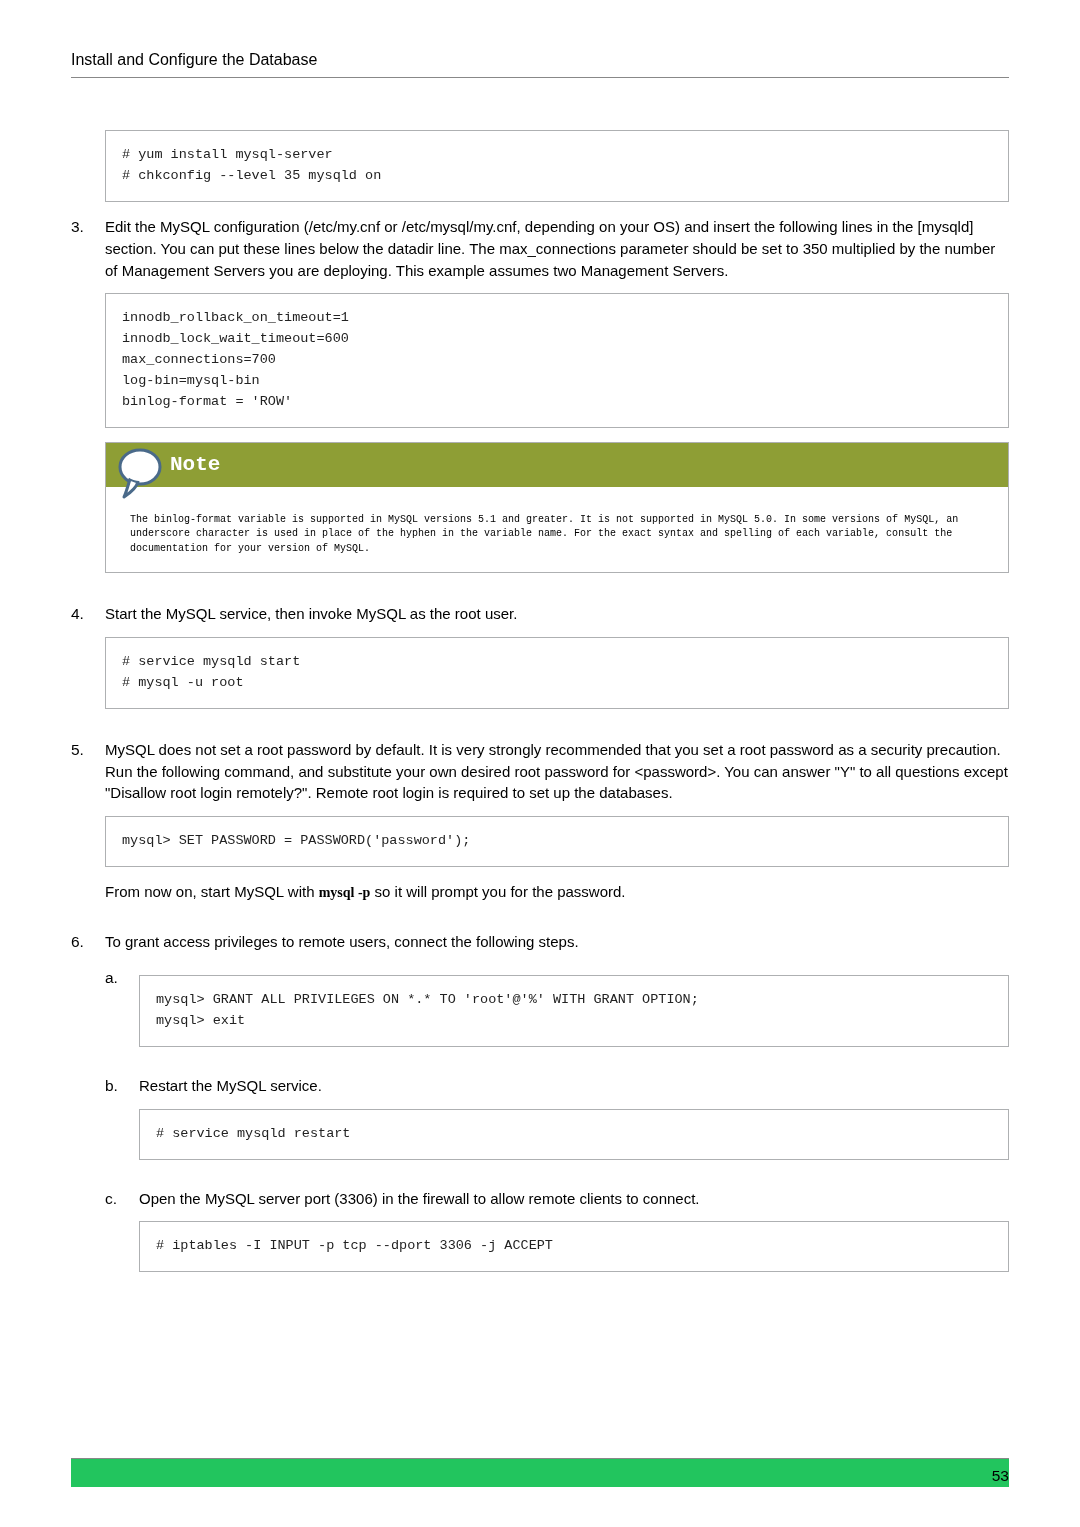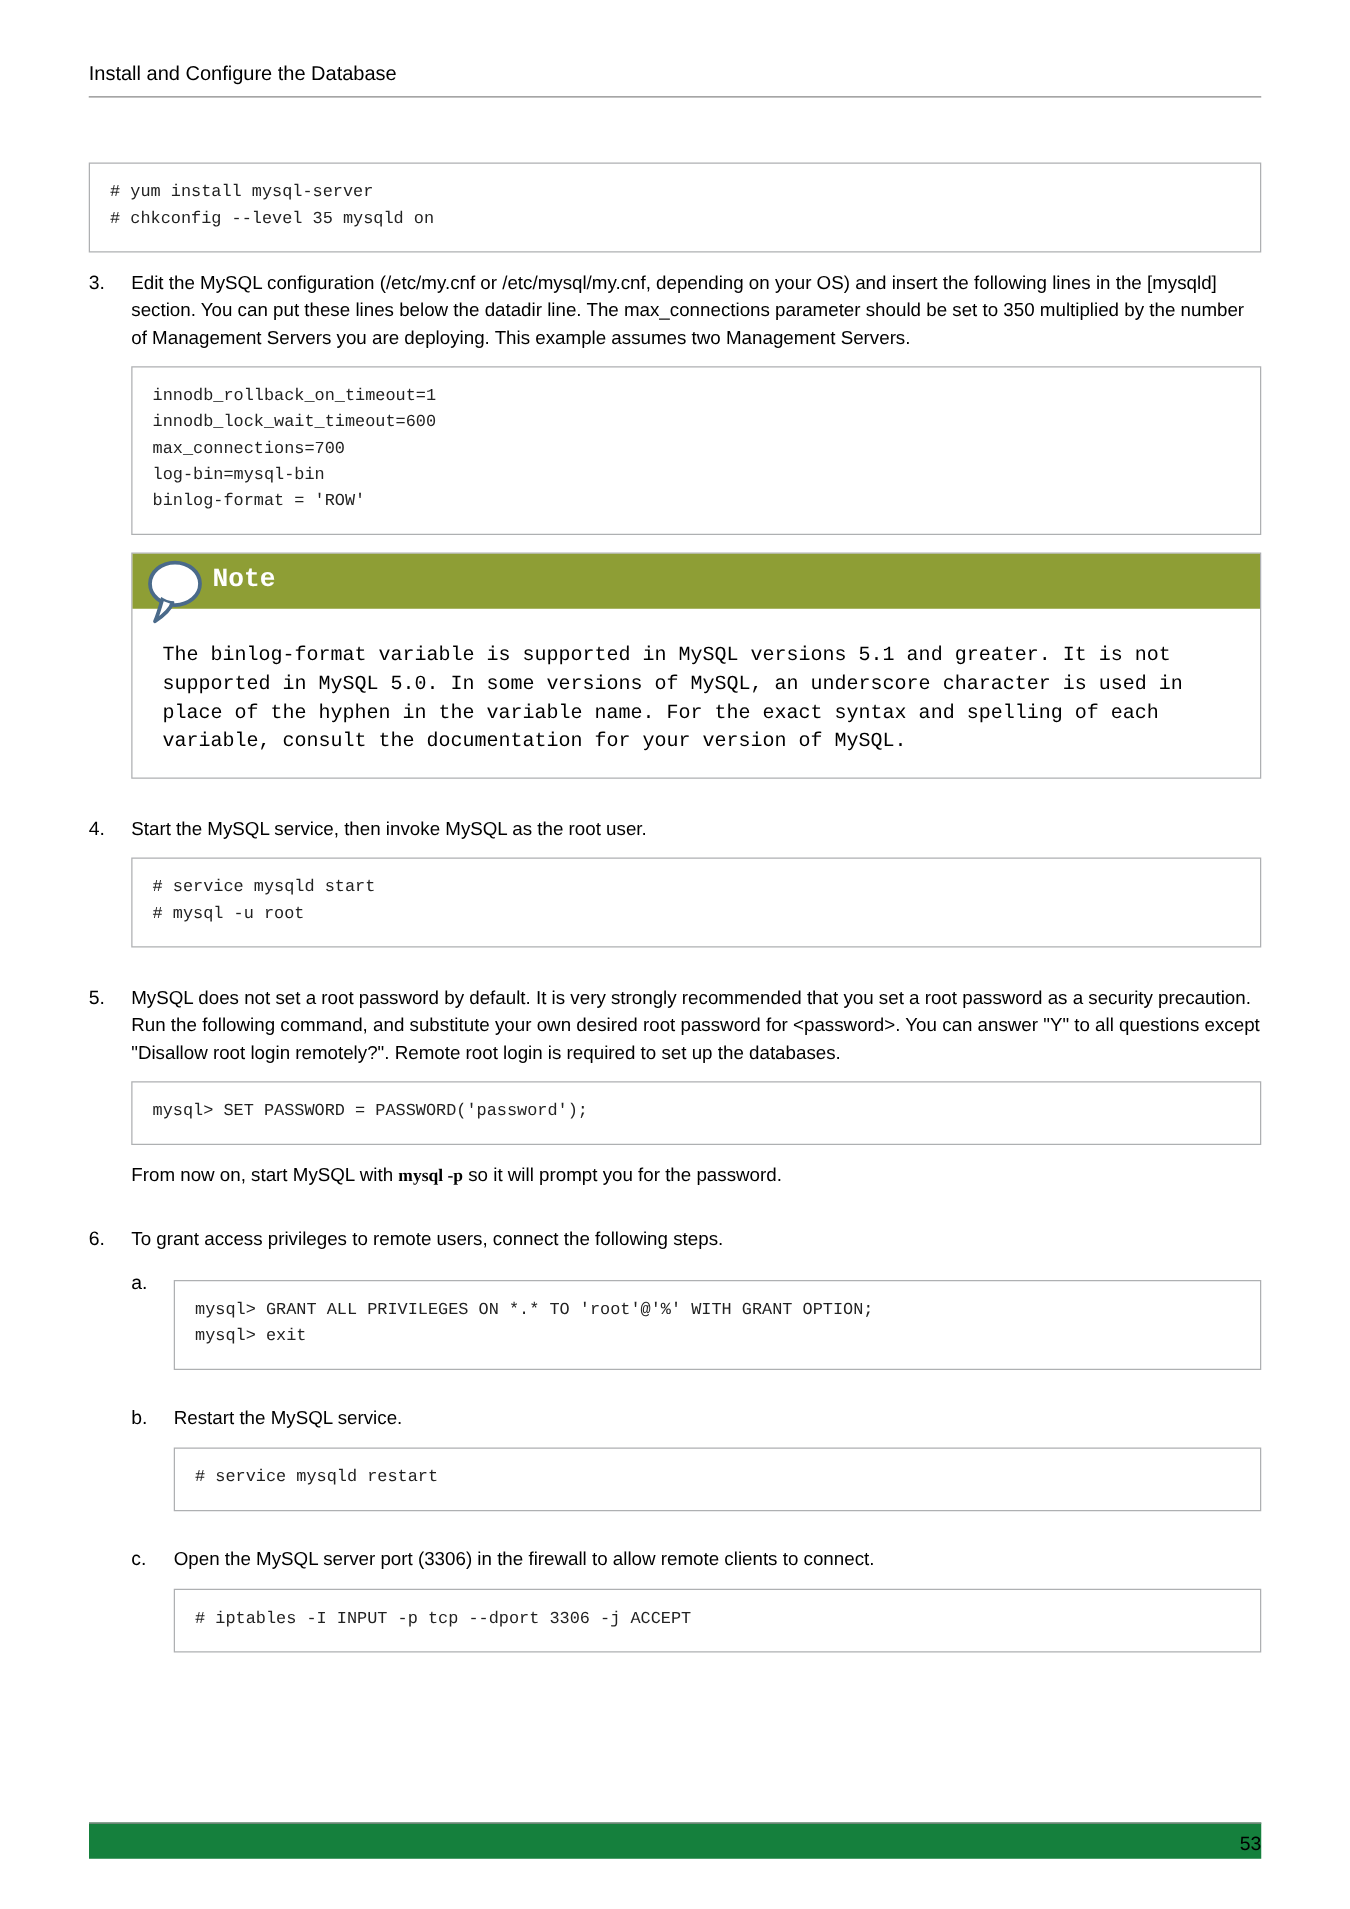--- a/index.html
+++ b/index.html
@@ -84,52 +84,52 @@
   }
   .note-icon {
     position: absolute;
     left: 10px;
     top: 2px;
     width: 48px;
     height: 56px;
   }
   .note-body {
     padding: 26px 24px 16px 24px;
-    font-size: 16px;
+    font-size: 10px;
     line-height: 1.45;
   }
   .mono-inline {
     font-family: Liberation Serif, serif;
     font-weight: bold;
     font-size: 14px;
   }
   .footer {
     position: fixed;
     bottom: 40px;
     right: 71px;
     width: calc(1080px - 142px);
     border-top: 1px solid #888;
     text-align: right;
     padding-top: 6px;
     font-size: 15.5px;
-    background:#15803d;
+    background:#22c55e;
   }
   
   .spacer { height: 60px; }
 </style>
 </head>
 <body>
 
 <div class="header-area">
   <div class="header-title">Install and Configure the Database</div>
 </div>
 
 <div class="content">
 
-  <div style="">
+  <div style="margin-left:34px;">
     <div class="codeblock"># yum install mysql-server
 # chkconfig --level 35 mysqld on</div>
   </div>
 
   <ol class="main-list">
 
     <li>
       <div class="num">3.</div>
       <div class="body">
         <div class="para">Edit the MySQL configuration (/etc/my.cnf or /etc/mysql/my.cnf, depending on your OS) and insert the following lines in the [mysqld] section. You can put these lines below the datadir line. The max_connections parameter should be set to 350 multiplied by the number of Management Servers you are deploying. This example assumes two Management Servers.</div>

